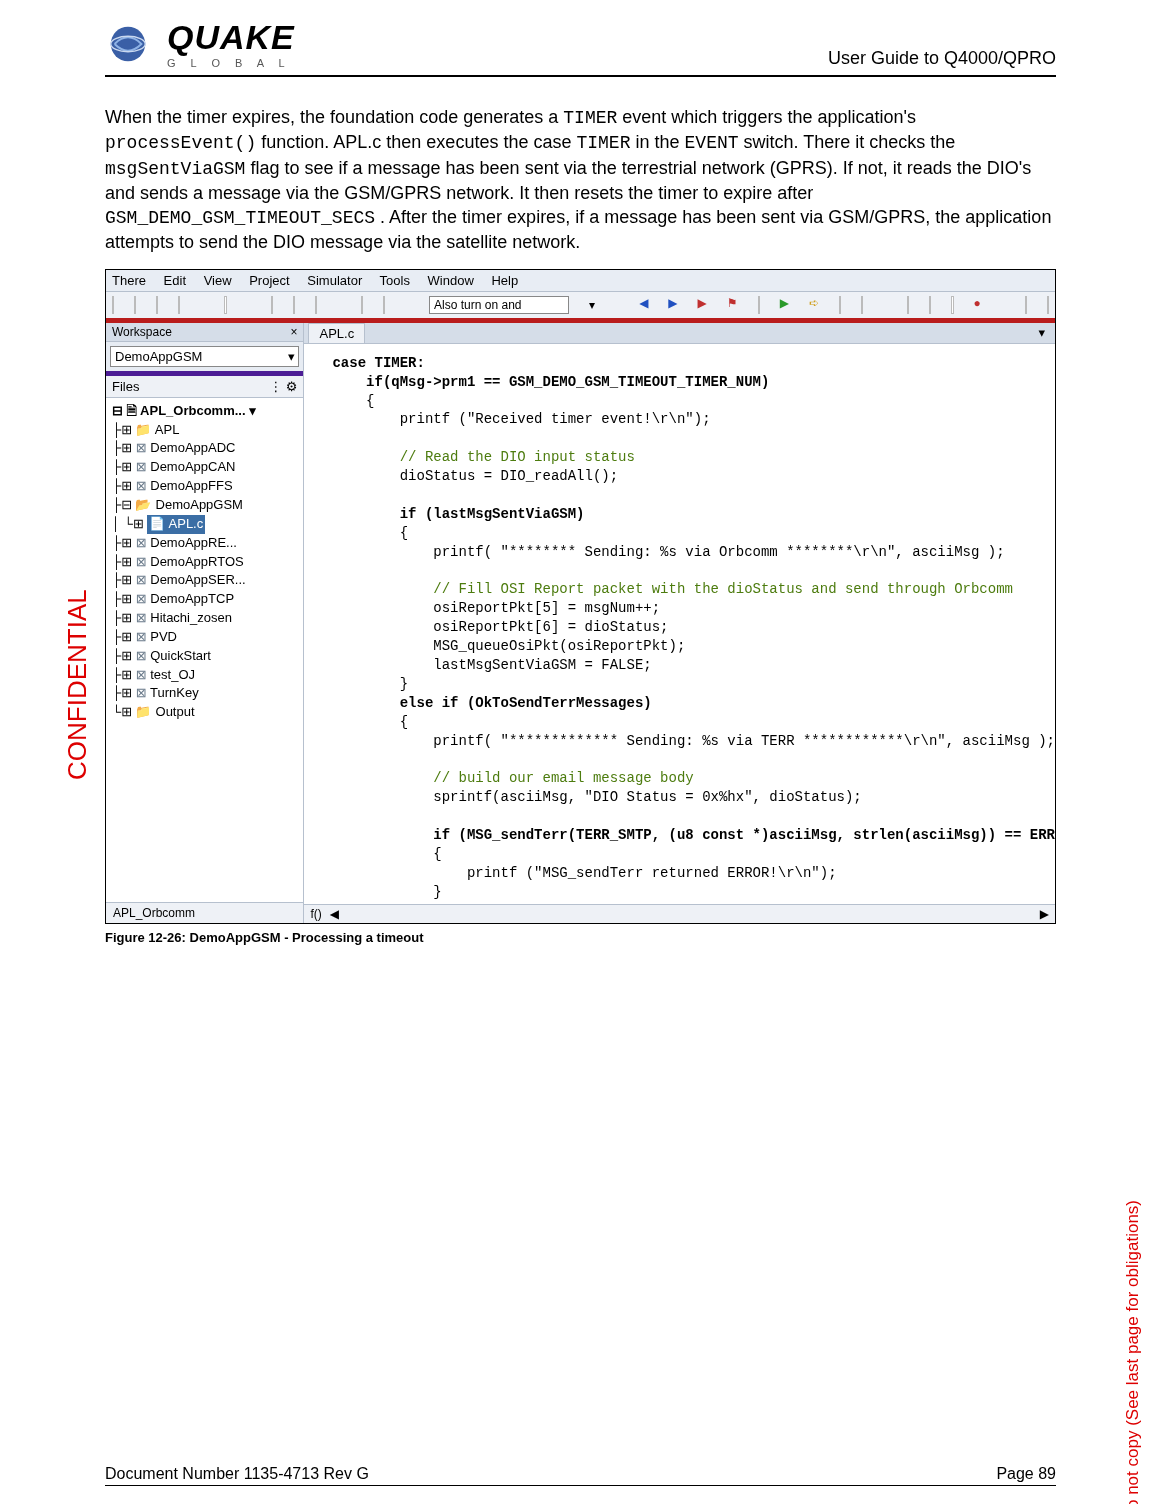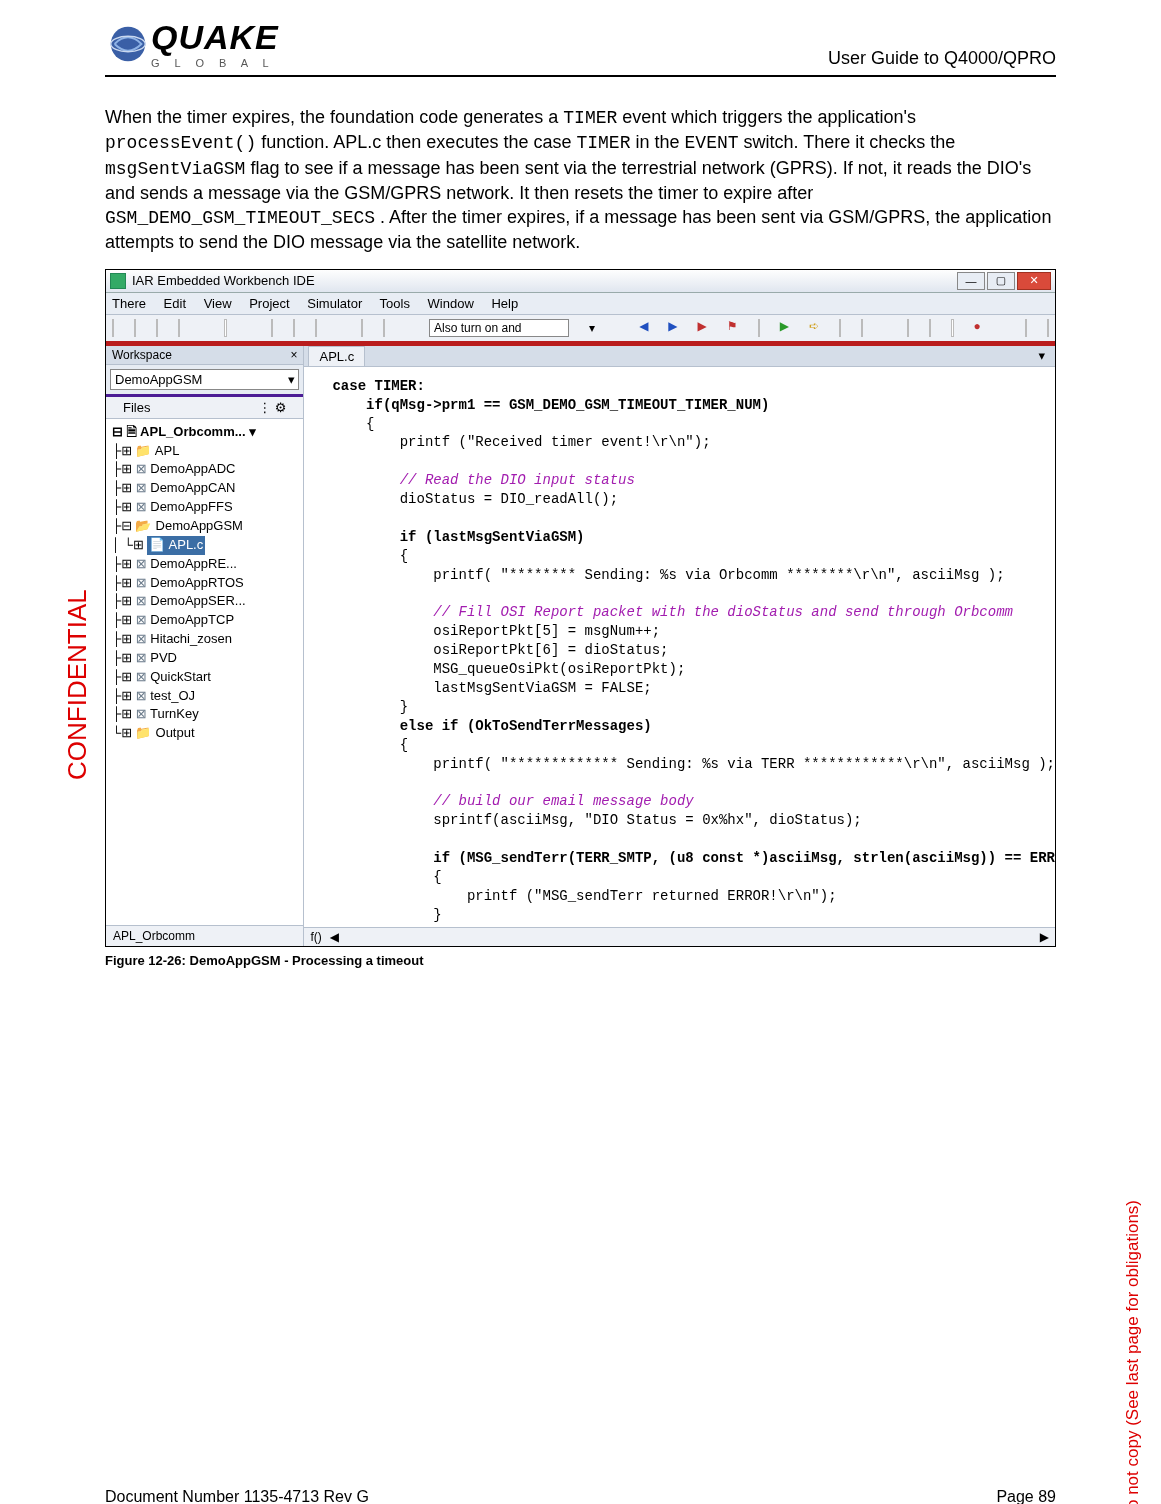--- a/index.html
+++ b/index.html
@@ -16,21 +16,21 @@
     position: relative;
   }
   .header-row {
     display: flex;
     justify-content: space-between;
     align-items: flex-end;
     border-bottom: 2px solid #000;
     padding-bottom: 6px;
     margin-bottom: 28px;
   }
-  .logo-box { display: flex; align-items: center; gap: 0; }
+  .logo-box { display: flex; align-items: center; gap: 16px; }
   .logo-q { font-size: 34px; font-weight: 900; letter-spacing: 1px; font-style: italic;}
   .logo-sub { font-size: 11px; letter-spacing: 6px; color: #565656;}
   .guide-title { font-size: 18px; }
   .body-text {
     font-size: 18px; line-height: 1.35; margin: 0 0 14px 0;
   }
   .code-inline { font-family: "Courier New", monospace; }
   .screenshot {
     border: 1px solid #000;
     width: 100%;
@@ -58,32 +58,32 @@
     display:flex; align-items:center; gap:20px; font-size:12px;
   }
   .tb-btn { width:18px; height:18px; border:1px solid #bbb; background:#fff; display:inline-block;}
   .tb-sep { width:1px; height:18px; background:#b6c0ce; margin:0 2px;}
   .tb-color { width:18px; height:18px; display:inline-block;}
   .search-box { width:140px; height:18px; border:1px solid #888; background:#fff; font-size:12px; padding:0 4px;}
   .ide-body { display:flex; height:600px; background:#fff; }
   .ws-col { width:210px; border-right:1px solid #b6c0ce; display:flex; flex-direction:column; background:#e7ecf3;}
   .ws-header { background:#d5dde8; font-size:12px; padding:2px 6px; display:flex; justify-content:space-between; border-bottom:1px solid #b6c0ce;}
   .ws-dd { background:#fff; border:1px solid #888; margin:4px; padding:2px 4px; font-size:13px; display:flex; justify-content:space-between; align-items:center;}
-  .files-header { background:#eef1f6; padding:3px 17px; font-size:13px; border-top:3px solid #4c1d95; border-bottom:1px solid #b6c0ce; display:flex; justify-content:space-between;}
+  .files-header { background:#eef1f6; padding:3px 6px; font-size:13px; border-top:5px solid #4c1d95; border-bottom:1px solid #b6c0ce; display:flex; justify-content:space-between;}
   .tree { background:#fff; flex:1; overflow:auto; font-size:13px; padding:4px 4px 4px 6px; line-height:1.45;}
   .tree-item { white-space:nowrap; }
   .tree-item.bold { font-weight:bold; }
   .tree-item.sel { background:#3b6ea5; color:#fff; padding:0 2px; display:inline-block;}
   .status-tab { background:#eef1f6; border-top:1px solid #b6c0ce; padding:3px 7px; font-size:12px;}
   .editor-col { flex:1; display:flex; flex-direction:column;}
   .editor-tab-strip { background:#d5dde8; border-bottom:1px solid #b6c0ce; padding:0 4px;}
   .editor-tab { display:inline-block; background:#eef1f6; border:1px solid #b6c0ce; border-bottom:none; padding:2px 10px; font-size:13px;}
   .editor-pane { flex:1; background:#fff; font-family:"Courier New",monospace; font-size:14px; padding:10px 0 10px 28px; overflow:auto; white-space:pre; line-height:1.35;}
   .kw { font-weight:bold; }
-  .cm { color:#a21caf; font-style:italic;}
+  .cm { color:#4d7c0f; }
   .editor-status { background:#eef1f6; border-top:1px solid #b6c0ce; padding:2px 6px; font-size:12px; display:flex; align-items:center; gap:8px;}
   .fig-caption { font-size:13px; font-weight:bold; margin-top:6px;}
   .footer-block { margin-top: 520px; }
   .footer-line { display:flex; justify-content:space-between; font-size:16px; border-bottom:1px solid #000; padding-bottom:2px;}
   .confidential-wrap { position:absolute; left:62px; top:780px; transform:rotate(-90deg); transform-origin:left top; color:#d00; font-size:26px; white-space:nowrap;}
   .side-note-wrap { position:absolute; right:38px; top:1200px; transform:rotate(-90deg); transform-origin:right top; color:#d00; font-size:17px; white-space:nowrap;}
   .folder-ico { color:#c9a227; }
   .file-ico { color:#6a7a8a; }
   .logo-svg { width:46px; height:46px; }
 </style>
@@ -120,31 +120,20 @@
     <span> in the </span>
     <span class="code-inline">EVENT</span>
     <span> switch.  There it checks the </span>
     <span class="code-inline">msgSentViaGSM</span>
     <span> flag to see if a message has been sent via the terrestrial network (GPRS).  If not, it reads the DIO's and sends a message via the GSM/GPRS network.  It then resets the timer to expire after </span>
     <span class="code-inline">GSM_DEMO_GSM_TIMEOUT_SECS</span>
     <span>.  After the timer expires, if a message has been sent via GSM/GPRS, the application attempts to send the DIO message via the satellite network.</span>
   </p>
 
   <div class="screenshot">
-    <div class="titlebar">
-      <div class="titlebar-left">
-        <span class="tb-icon"></span>
-        <span>IAR Embedded Workbench IDE</span>
-      </div>
-      <div class="win-btns">
-        <div class="win-btn">—</div>
-        <div class="win-btn">▢</div>
-        <div class="win-btn close">✕</div>
-      </div>
-    </div>
     <div class="menubar">
       <span>There</span>
       <span>Edit</span>
       <span>View</span>
       <span>Project</span>
       <span>Simulator</span>
       <span>Tools</span>
       <span>Window</span>
       <span>Help</span>
     </div>

